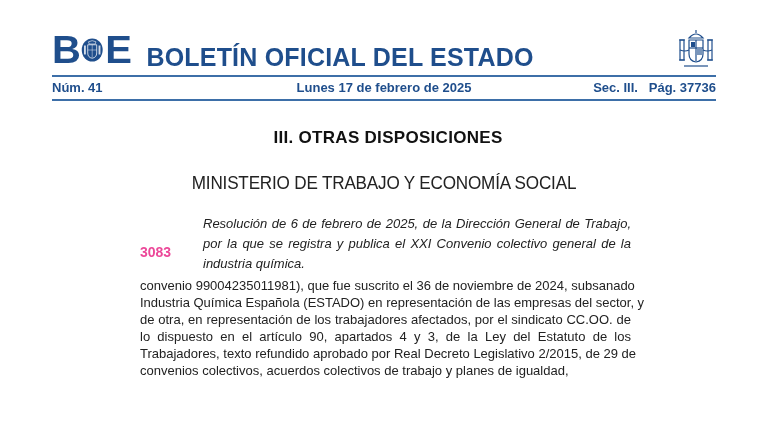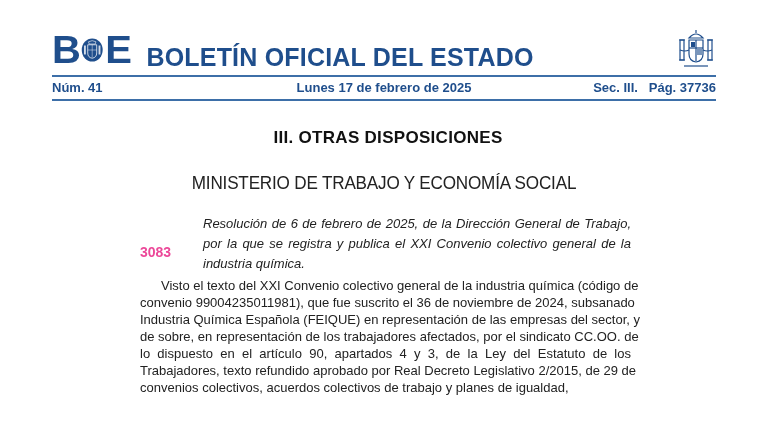--- a/index.html
+++ b/index.html
@@ -79,20 +79,19 @@
 
 <div class="rule bottom"></div>
 
 <div class="section-title">III. OTRAS DISPOSICIONES</div>
 <div class="ministry">MINISTERIO DE TRABAJO Y ECONOMÍA SOCIAL</div>
 
 <div class="entry-num">3083</div>
 <div class="entry-title">Resolución de 6 de febrero de 2025, de la Dirección General de Trabajo, por la que se registra y publica el XXI Convenio colectivo general de la industria química.</div>
 
 <div class="body-text">
-  <span class="line first">Visto el texto del XXI Convenio colectivo general de la industria química (código de</span>
   <span class="line">convenio 99004235011981), que fue suscrito el 36 de noviembre de 2024, subsanado</span>
-  <span class="line">Industria Química Española (FEIQUE) en representación de las empresas del sector, y</span>
-  <span class="line">de sobre, en representación de los trabajadores afectados, por el sindicato CC.OO. de</span>
+  <span class="line">Industria Química Española (ESTADO) en representación de las empresas del sector, y</span>
+  <span class="line">de otra, en representación de los trabajadores afectados, por el sindicato CC.OO. de</span>
   <span class="line">lo dispuesto en el artículo 90, apartados 4 y 3, de la Ley del Estatuto de los</span>
   <span class="line">Trabajadores, texto refundido aprobado por Real Decreto Legislativo 2/2015, de 29 de</span>
   <span class="line last">convenios colectivos, acuerdos colectivos de trabajo y planes de igualdad,</span>
 </div>
 
 </body></html>

